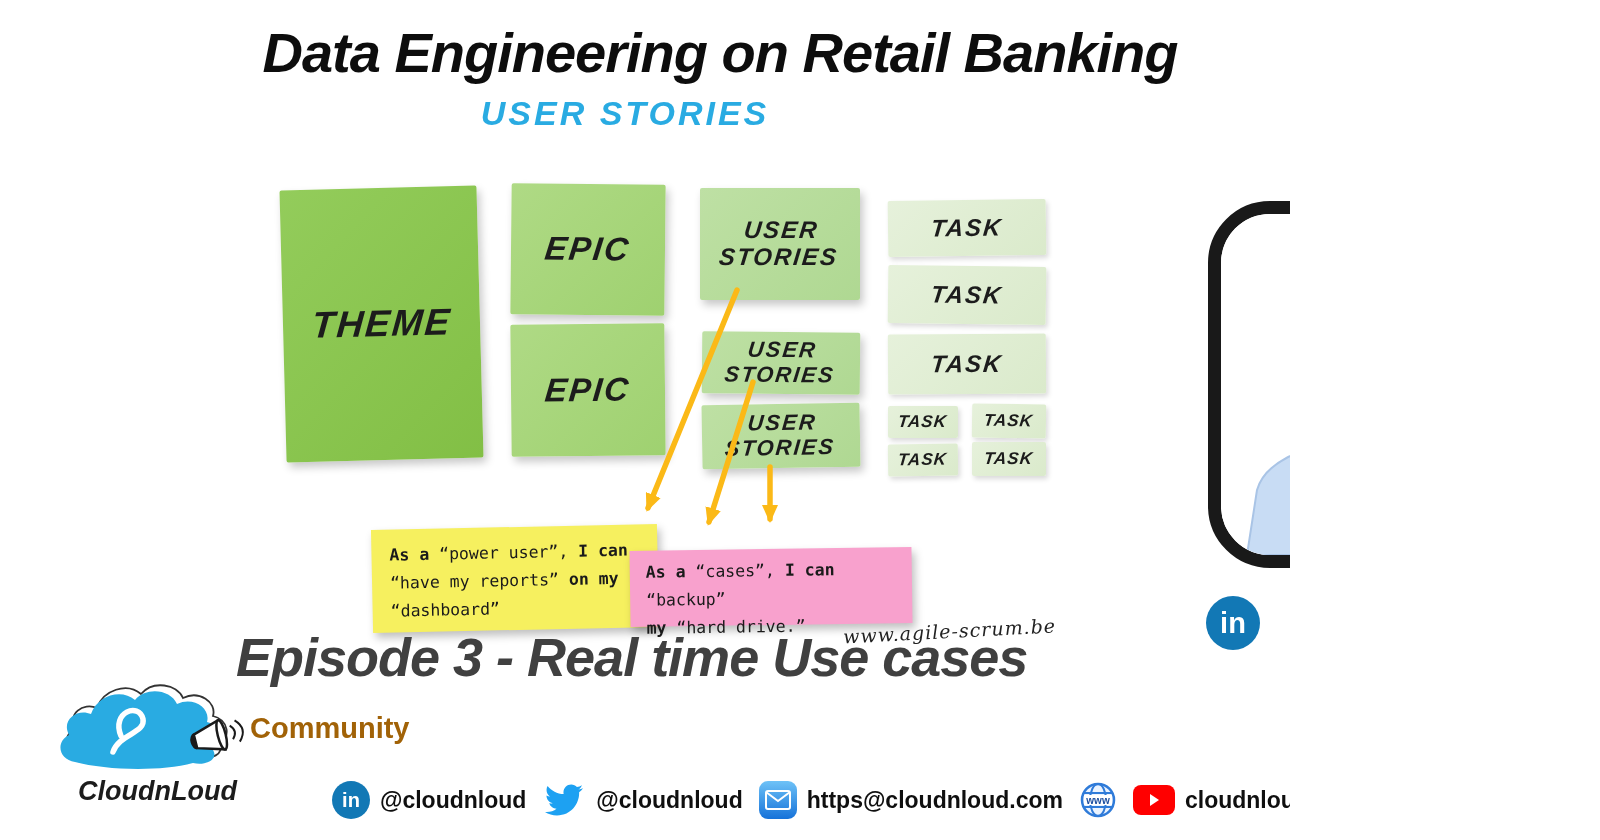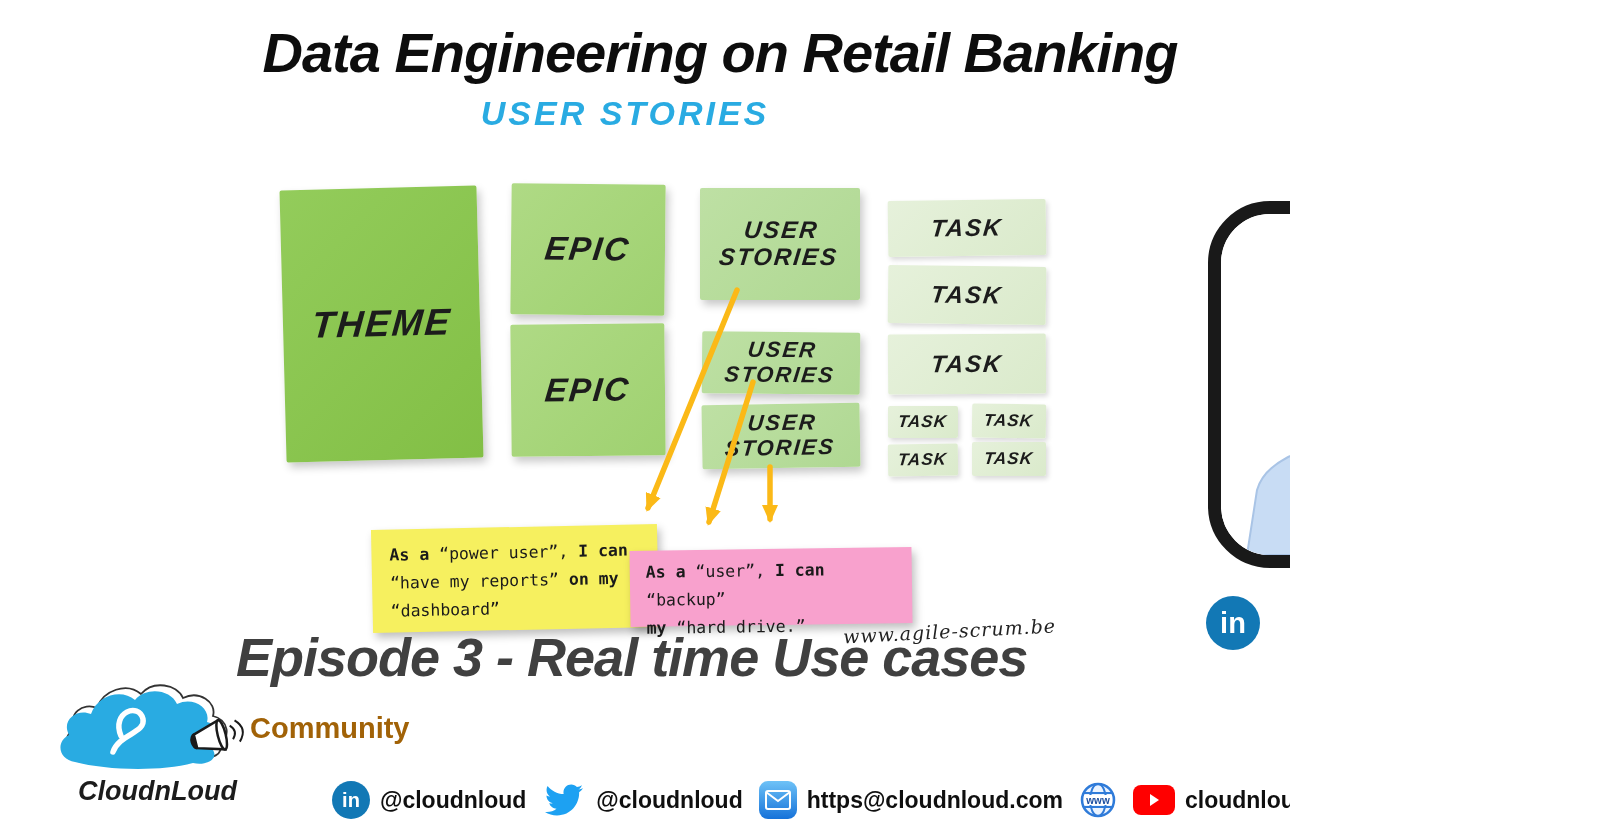--- a/index.html
+++ b/index.html
@@ -184,21 +184,21 @@
     <line x1="153" y1="102" x2="109" y2="242" stroke="#FBB917" stroke-width="5.5" stroke-linecap="round" marker-end="url(#ah)"></line>
     <line x1="170" y1="187" x2="170" y2="239" stroke="#FBB917" stroke-width="5.5" stroke-linecap="round" marker-end="url(#ah)"></line>
   </svg>
 
   <div class="story-note note-yellow">
       <div class="note-line"><span class="b">As a </span><span>“power user”</span><span>, </span><span class="b">I can</span></div>
       <div class="note-line"><span>“have my reports”</span><span class="b"> on my</span></div>
       <div class="note-line"><span>“dashboard”</span></div>
     </div>
   <div class="story-note note-pink">
-      <div class="note-line"><span class="b">As a </span><span>“user”</span><span>, </span><span class="b">I can </span><span>“backup”</span></div>
+      <div class="note-line"><span class="b">As a </span><span>“cases”</span><span>, </span><span class="b">I can </span><span>“backup”</span></div>
       <div class="note-line"><span class="b">my </span><span>“hard drive.”</span></div>
     </div>
 
   <div class="watermark">www.agile-scrum.be</div>
 
   <div class="episode-title">Episode 3 - Real time Use cases</div>
   <div class="community">Community</div>
 
   <svg class="logo-svg" width="205" height="95" viewBox="0 0 205 95">
     <path d="M20,80 C4,78 0,60 14,53 C6,38 22,26 36,32 C42,14 66,6 80,18 C92,4 116,8 122,22 C138,14 156,26 152,40 C168,44 170,62 158,68 C164,78 150,84 138,81 C104,90 50,88 20,80 Z" transform="translate(6,-6)" fill="none" stroke="#333" stroke-width="1.8"></path>

